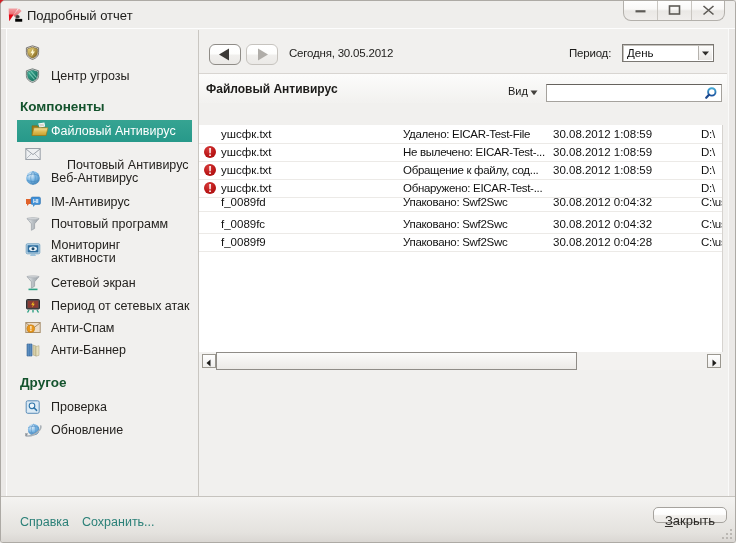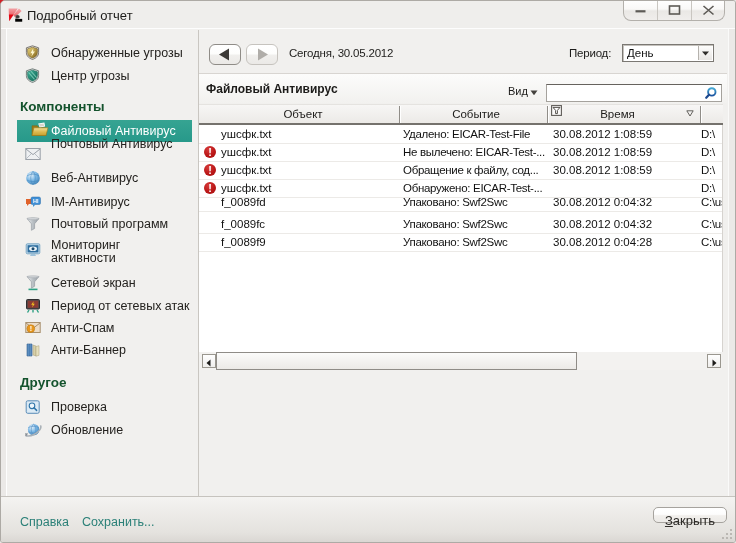--- a/index.html
+++ b/index.html
@@ -85,21 +85,20 @@
         <defs>
             <linearGradient id="gsh" x1="0" y1="0" x2="1" y2="1">
               <stop offset="0" stop-color="#eed87e"></stop>
               <stop offset="1" stop-color="#7d5f16"></stop>
             </linearGradient>
           </defs>
         <path d="M7.5,0.8 L13.6,2.8 V7.6 c0,3.6 -2.8,5.6 -6.1,6.9 C4.2,13.2 1.4,11.2 1.4,7.6 V2.8 Z" fill="#e6e3de" stroke="#6e6a64" stroke-width="0.9"></path>
         <path d="M7.5,2.2 L12.4,3.8 V7.5 c0,2.9 -2.2,4.6 -4.9,5.6 c-2.7,-1 -4.9,-2.7 -4.9,-5.6 V3.8 Z" fill="url(#gsh)" stroke="#5e4a14" stroke-width="0.5"></path>
         <path d="M8.2,3.6 L5.4,8.2 h1.8 L6.4,11.6 L10,6.6 H8.2 Z" fill="#fdf6cf"></path>
       </svg>
-      <div class="sbitem" style="top:16px;">Обнаруженные угрозы</div>
       <svg class="abs" style="left:18px;top:39px" width="15" height="16" viewBox="0 0 15 16">
         <defs>
             <linearGradient id="tsh" x1="0" y1="0" x2="1" y2="1">
               <stop offset="0" stop-color="#45b49c"></stop>
               <stop offset="1" stop-color="#0a6250"></stop>
             </linearGradient>
           </defs>
         <path d="M7.5,0.8 L13.6,2.8 V7.6 c0,3.6 -2.8,5.6 -6.1,6.9 C4.2,13.2 1.4,11.2 1.4,7.6 V2.8 Z" fill="#dfe3e1" stroke="#68736f" stroke-width="0.9"></path>
         <path d="M7.5,2.2 L12.4,3.8 V7.5 c0,2.9 -2.2,4.6 -4.9,5.6 c-2.7,-1 -4.9,-2.7 -4.9,-5.6 V3.8 Z" fill="url(#tsh)" stroke="#0c5c4b" stroke-width="0.5"></path>
         <path d="M3.6,4.5 L9.5,11.3 M5.8,3 L11.6,9.6" stroke="#8fd8c4" stroke-width="1.1" opacity="0.75"></path>
@@ -122,21 +121,21 @@
         <path d="M7.9,2.2 L12.6,1.4 L13.1,4 L8.9,4.8 Z" fill="#d8d4cc"></path>
         <path d="M1,13.5 L2.9,5.8 L17,5.8 L15,13.5 Z" fill="url(#fold)" stroke="#9a7a1a" stroke-width="0.6"></path>
       </svg>
       <div class="sbitem" style="top:94px;color:#fff;">Файловый Антивирус</div>
 
       <svg class="abs" style="left:18px;top:118px" width="16" height="14" viewBox="0 0 16 14">
         <rect x="0.8" y="1.5" width="14.4" height="11" fill="#eef0f2" stroke="#9aa0a8"></rect>
         <path d="M1,2 L8,7.6 L15,2" fill="none" stroke="#9aa0a8"></path>
         <path d="M1,12 L6,7 M15,12 L10,7" fill="none" stroke="#b9bec5"></path>
       </svg>
-      <div class="sbitem" style="top:107px;">Почтовый Антивирус</div>
+      <div class="sbitem" style="top:128px;margin-left:16px;">Почтовый Антивирус</div>
 
       <svg class="abs" style="left:18px;top:141px" width="16" height="16" viewBox="0 0 16 16">
         <defs>
             <radialGradient id="glb" cx="0.35" cy="0.3" r="0.9">
               <stop offset="0" stop-color="#e6f2fb"></stop>
               <stop offset="0.45" stop-color="#79b6e4"></stop>
               <stop offset="1" stop-color="#2d6fa5"></stop>
             </radialGradient>
           </defs>
         <circle cx="8" cy="8" r="6.8" fill="url(#glb)"></circle>
@@ -259,38 +258,20 @@
               <linearGradient id="mag" x1="0" y1="0" x2="0" y2="1">
                 <stop offset="0" stop-color="#45a8d4"></stop>
                 <stop offset="1" stop-color="#1d55a0"></stop>
               </linearGradient>
             </defs>
           <circle cx="8.8" cy="5.9" r="3.7" fill="none" stroke="url(#mag)" stroke-width="1.9"></circle>
           <path d="M6,8.8 L3.2,11.8" stroke="#1d4a90" stroke-width="2.2" stroke-linecap="round"></path>
         </svg>
       </div>
 
-      <div id="thead">
-        <div class="thcell" style="left:0;width:208px;">Объект</div>
-        <div class="thcell" style="left:200px;width:154px;">Событие</div>
-        <div class="thcell" style="left:348px;width:141px;">Время</div>
-        <div class="thdiv" style="left:200px;"></div>
-          <div class="thdiv2" style="left:201px;"></div>
-        <div class="thdiv" style="left:348px;"></div>
-          <div class="thdiv2" style="left:349px;"></div>
-        <div class="thdiv" style="left:501px;"></div>
-          <div class="thdiv2" style="left:502px;"></div>
-        <svg class="abs" style="left:352px;top:0px" width="11" height="11" viewBox="0 0 11 11">
-          <rect x="0.6" y="0.6" width="9.8" height="9.8" fill="#fbfaf9" stroke="#5f5c58" stroke-width="1.1"></rect>
-          <path d="M2,2.4 H9 L6.4,5.4 V8.6 H4.6 V5.4 Z" fill="#fff" stroke="#55524e" stroke-width="1"></path>
-        </svg>
-        <svg class="abs" style="left:487px;top:5px" width="8" height="7" viewBox="0 0 8 7">
-            <path d="M0.8,0.8 L7.2,0.8 L4,6 Z" fill="none" stroke="#55524e" stroke-width="0.9"></path>
-          </svg>
-      </div>
       <div id="twhite"></div>
       <div id="tbody">
         <div class="row" style="top:0">
           <div class="c1">ушсфк.txt</div>
             <div class="c2">Удалено: EICAR-Test-File</div>
             <div class="c3">30.08.2012 1:08:59</div>
             <div class="c4">D:\</div>
         </div>
         <div class="row" style="top:18px">
           <div class="erricon"></div>

